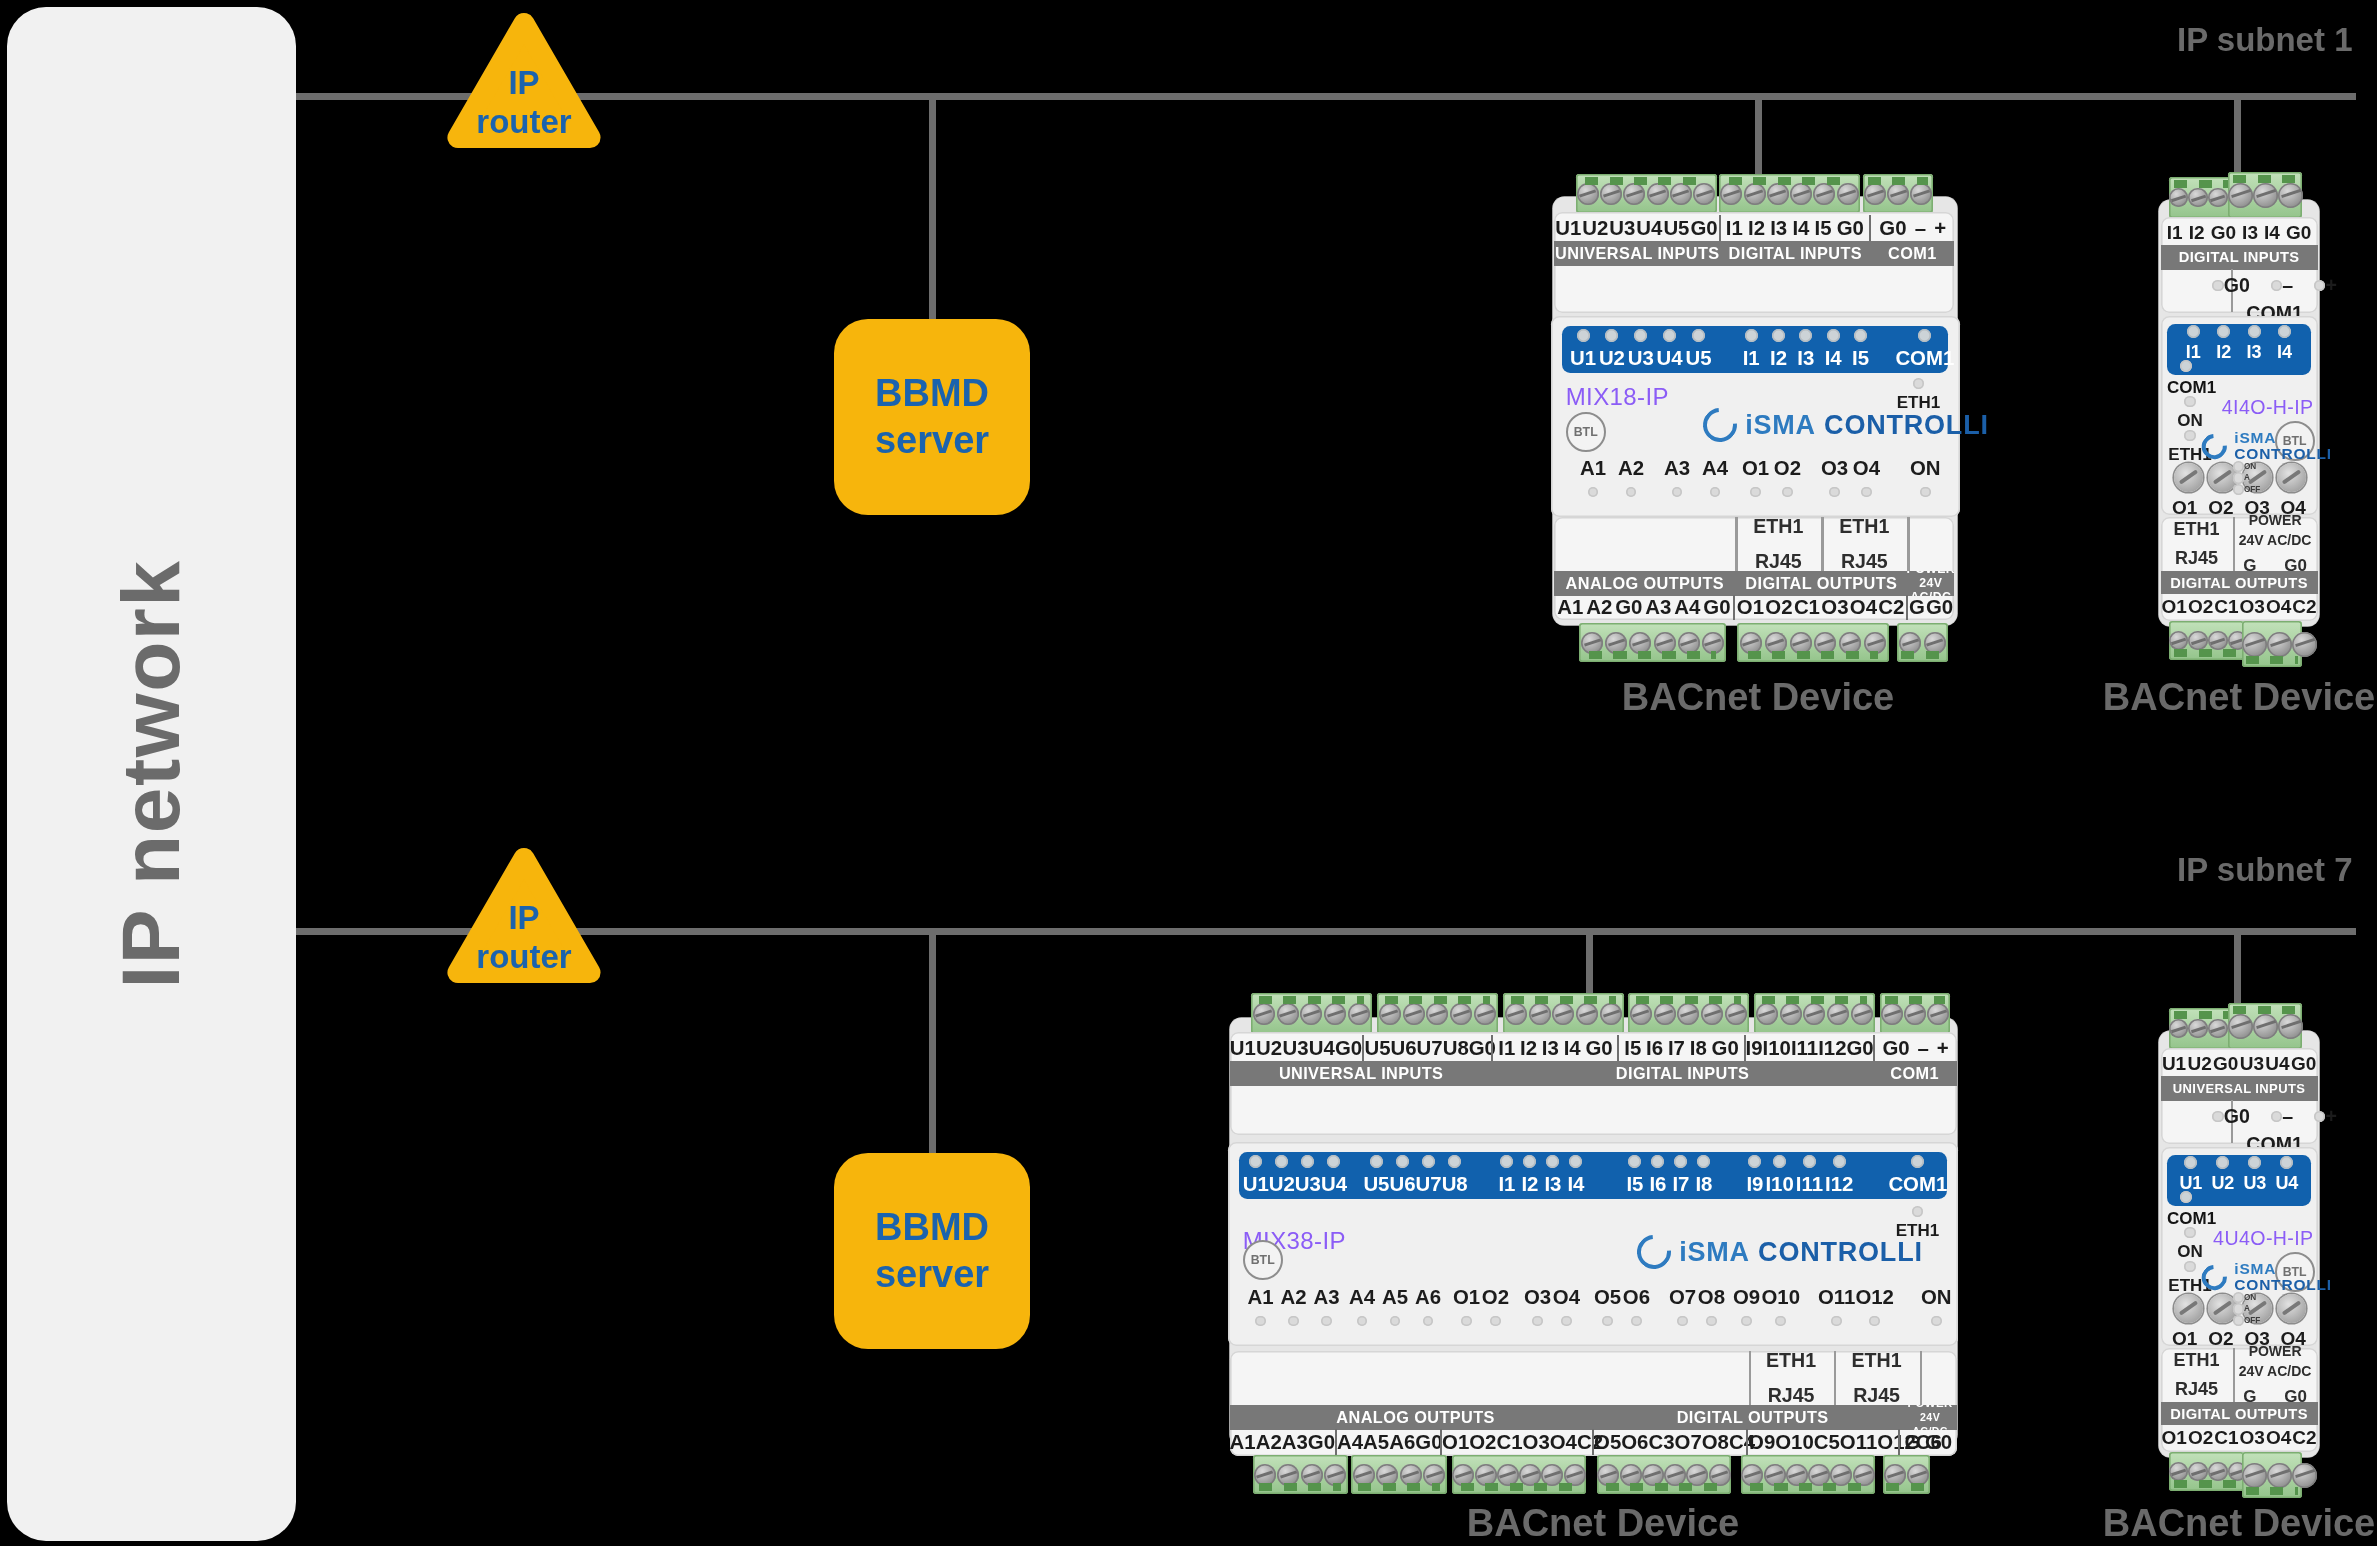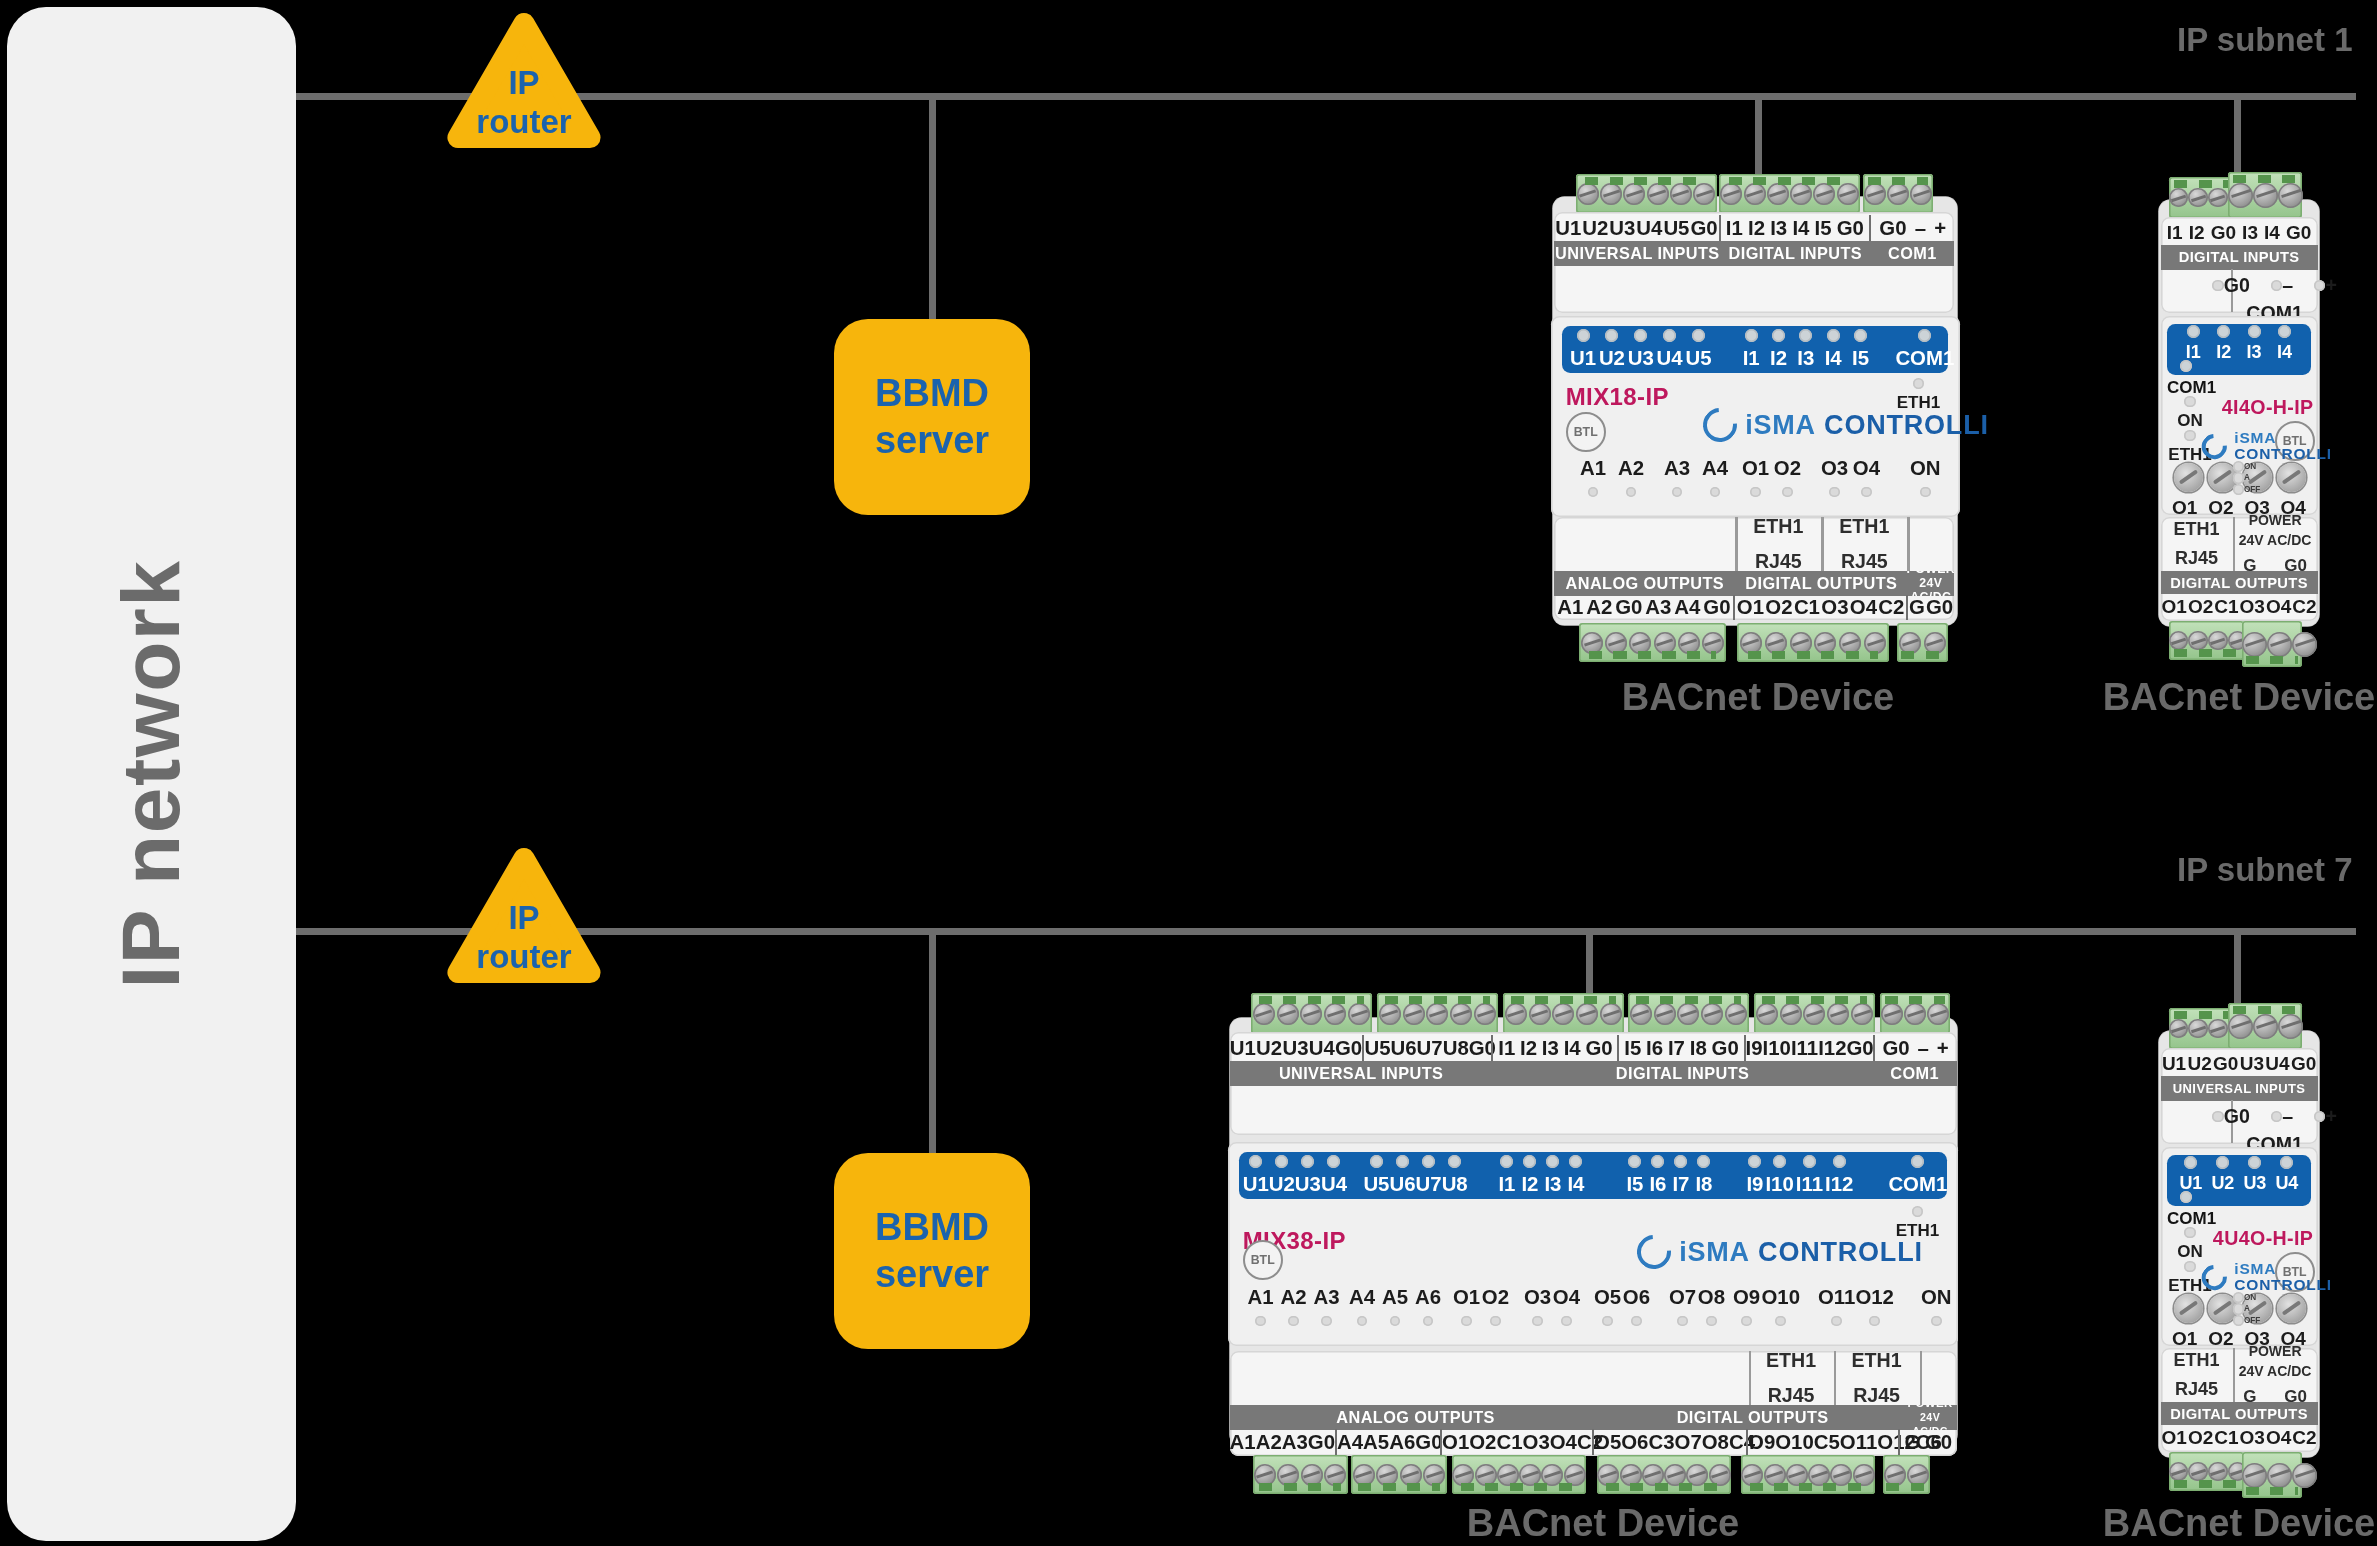--- a/index.html
+++ b/index.html
@@ -62,21 +62,21 @@
   .ledgroup .pip{width:13px;height:13px;background:#ccd3d7;box-shadow:inset 0 0 0 1.6px #b6bdc2}
   .ledgroup b{color:#fff;font-size:20.4px}
   .ledgroup.small b{font-size:18px}
 
   .sgroup{position:absolute;display:flex;justify-content:space-between}
   .sgroup .it{flex-direction:column-reverse;gap:6.5px}
   .sgroup b{font-size:20.4px;color:#1c1c1c}
   .sgroup .pip{width:10.6px;height:10.6px}
   .sgroup.h b{font-size:19px}
 
-  .devname{position:absolute;font-weight:bold;font-size:24px;color:#be185d;letter-spacing:0.4px}
+  .devname{position:absolute;font-weight:normal;font-size:24px;color:#8b5cf6;letter-spacing:0.4px}
   .vled{position:absolute;display:flex;flex-direction:column;align-items:center;gap:4.1px}
   .vled b{font-size:17px;color:#1c1c1c;font-weight:bold}
 
   .btl{position:absolute;width:36px;height:36px;border:2.5px solid #8d8d8d;border-radius:50%;display:flex;align-items:center;
     justify-content:center;font-size:12.3px;font-weight:bold;color:#707070;background:#f3f3f3}
 
   .logo{position:absolute;display:flex;align-items:center;gap:8.2px}
   .logo .mark{width:34px;height:34px;border:4.9px solid #2e7bc0;border-radius:50%;border-top-color:rgba(0,0,0,0);
     transform:rotate(40deg);box-sizing:border-box}
   .logo .isma{color:#2e7bc0;font-weight:bold;font-size:27px;letter-spacing:0.8px}
@@ -1261,21 +1261,21 @@
               <b>U3</b>
             </span>
             <span class="it">
               <i class="pip"></i>
               <b>U4</b>
             </span>
           </div>
         <i class="pip" style="position:absolute;left:13px;bottom:3.3px;width:12.3px;height:12.3px;background:#ccd3d7"></i>
       </div>
       <div class="comtext" style="left:6.5px;top:62px">COM1</div>
-      <div class="devname" style="left:52px;top:80px;font-size:19.6px;width:101px;text-align:center">4U4O-H-IP</div>
+      <div class="devname" style="left:52px;top:80px;font-size:19.6px;width:101px;text-align:right">4U4O-H-IP</div>
       <div class="vled" style="left:11.4px;top:80px;width:36px">
         <i class="pip"></i>
           <b>ON</b>
       </div>
       <div class="btl" style="left:114px;top:105px">BTL</div>
       <div class="vled" style="left:6.5px;top:114px;width:46px">
         <i class="pip"></i>
           <b>ETH1</b>
       </div>
       <div class="logo small" style="left:41px;top:114px">

